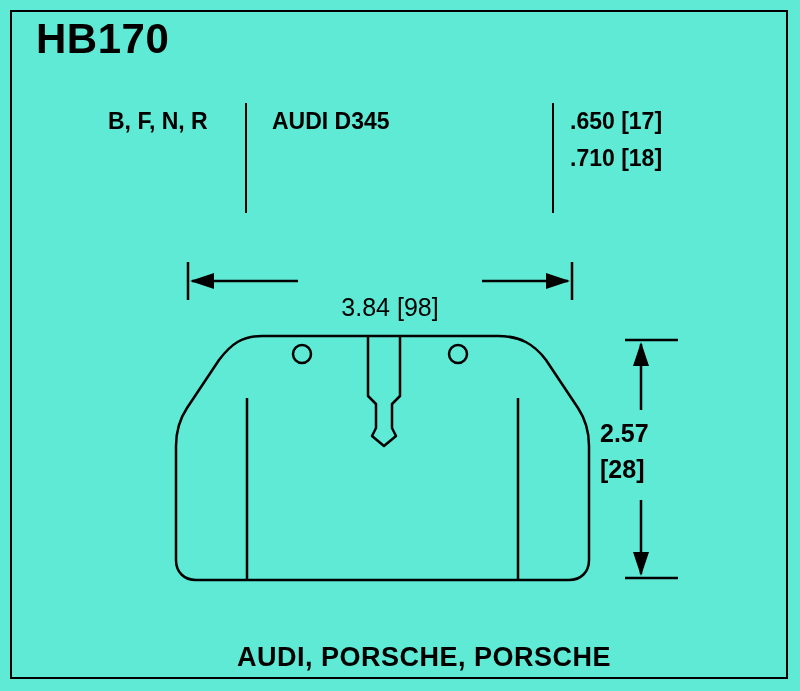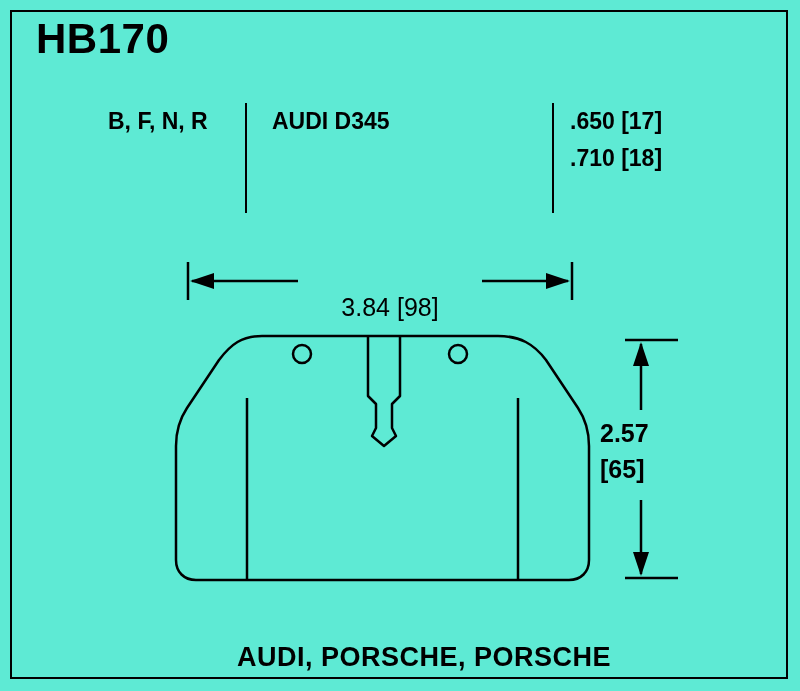--- a/index.html
+++ b/index.html
@@ -181,18 +181,18 @@
       <circle cx="302" cy="354" r="9"></circle>
 
       <circle cx="458" cy="354" r="9"></circle>
     </g>
   </svg>
 
   <div class="dim-width-label">3.84 [98]</div>
 
   <div class="dim-height-label">
     <div>2.57</div>
-    <div>[65]</div>
+    <div>[28]</div>
   </div>
 
   <div class="vehicles">AUDI, PORSCHE, PORSCHE</div>
 
 </div>
 
 </body></html>

